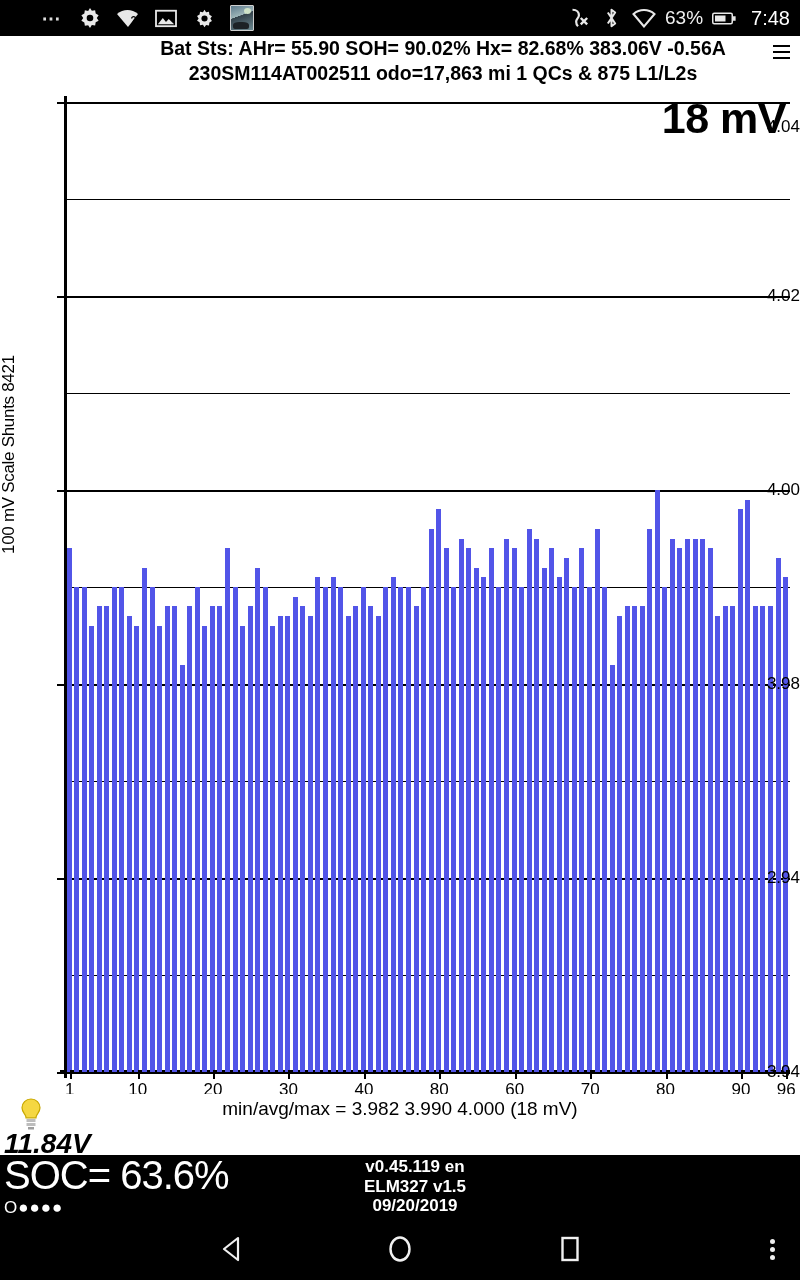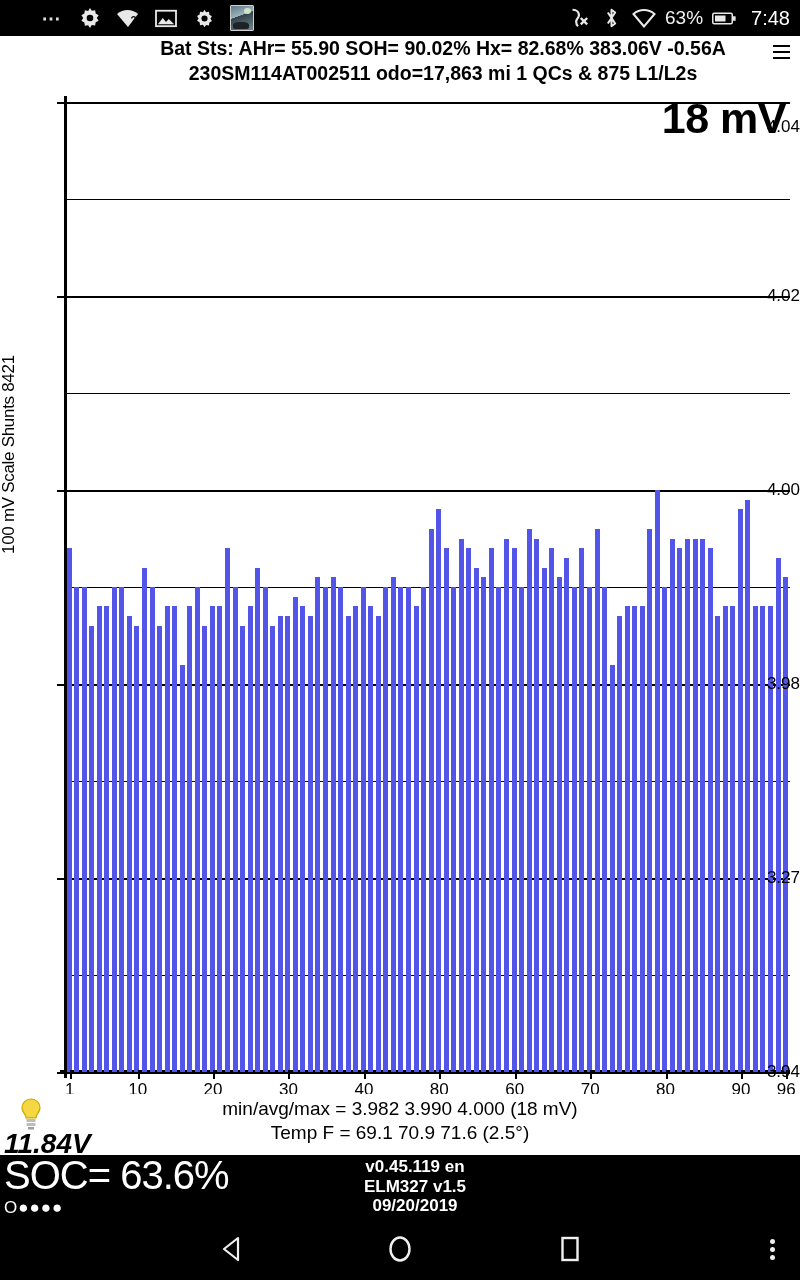--- a/index.html
+++ b/index.html
@@ -290,21 +290,21 @@
   <div id="ylabels"></div>
   <div id="xlabels"></div>
 <div class="ytick-label" style="top: 8px; margin-top: 25px;">4.04</div>
     <div class="ytick-mark" style="top: 18px;"></div>
     <div class="ytick-label" style="top: 202px;">4.02</div>
     <div class="ytick-mark" style="top: 212px;"></div>
     <div class="ytick-label" style="top: 396px;">4.00</div>
     <div class="ytick-mark" style="top: 406px;"></div>
     <div class="ytick-label" style="top: 590px;">3.98</div>
     <div class="ytick-mark" style="top: 600px;"></div>
-    <div class="ytick-label" style="top: 784px;">3.27</div>
+    <div class="ytick-label" style="top: 784px;">2.94</div>
     <div class="ytick-mark" style="top: 794px;"></div>
     <div class="ytick-label" style="top: 978px;">3.94</div>
     <div class="ytick-mark" style="top: 988px;"></div>
     <div class="xtick" style="left: 69.7708px;"></div>
     <div class="xtick-label" style="left: 69.7708px;">1</div>
     <div class="xtick" style="left: 137.646px;"></div>
     <div class="xtick-label" style="left: 137.646px;">10</div>
     <div class="xtick" style="left: 213.062px;"></div>
     <div class="xtick-label" style="left: 213.062px;">20</div>
     <div class="xtick" style="left: 288.479px;"></div>
@@ -329,21 +329,20 @@
   <div id="bulb">
     <svg width="26" height="32" viewBox="0 0 26 32">
       <path d="M13 1C7.8 1 4 5 4 9.8c0 3.6 2.2 5.4 3.3 7.4.5.9.7 1.8.7 2.6h10c0-.8.2-1.7.7-2.6 1.1-2 3.3-3.8 3.3-7.4C22 5 18.2 1 13 1z" fill="#f5d742" stroke="#c8a800" stroke-width="1.2"></path>
       <rect x="8.5" y="21" width="9" height="3" fill="#bdbdbd"></rect>
       <rect x="8.5" y="25" width="9" height="3" fill="#bdbdbd"></rect>
       <rect x="10" y="29" width="6" height="2.5" fill="#9e9e9e"></rect>
     </svg>
   </div>
   <div id="volt">11.84V</div>
   <div id="minmax">min/avg/max = 3.982 3.990 4.000  (18 mV)</div>
-  <div id="tempf">Temp F = 69.1  70.9  71.6  (2.5°)</div>
 </div>
 
 <div id="footer-black">
   <div id="soc">SOC= 63.6%</div>
   <div id="soc-dots">O●●●●</div>
   <div id="version">
     <div>v0.45.119 en</div>
     <div>ELM327 v1.5</div>
     <div>09/20/2019</div>
   </div>

